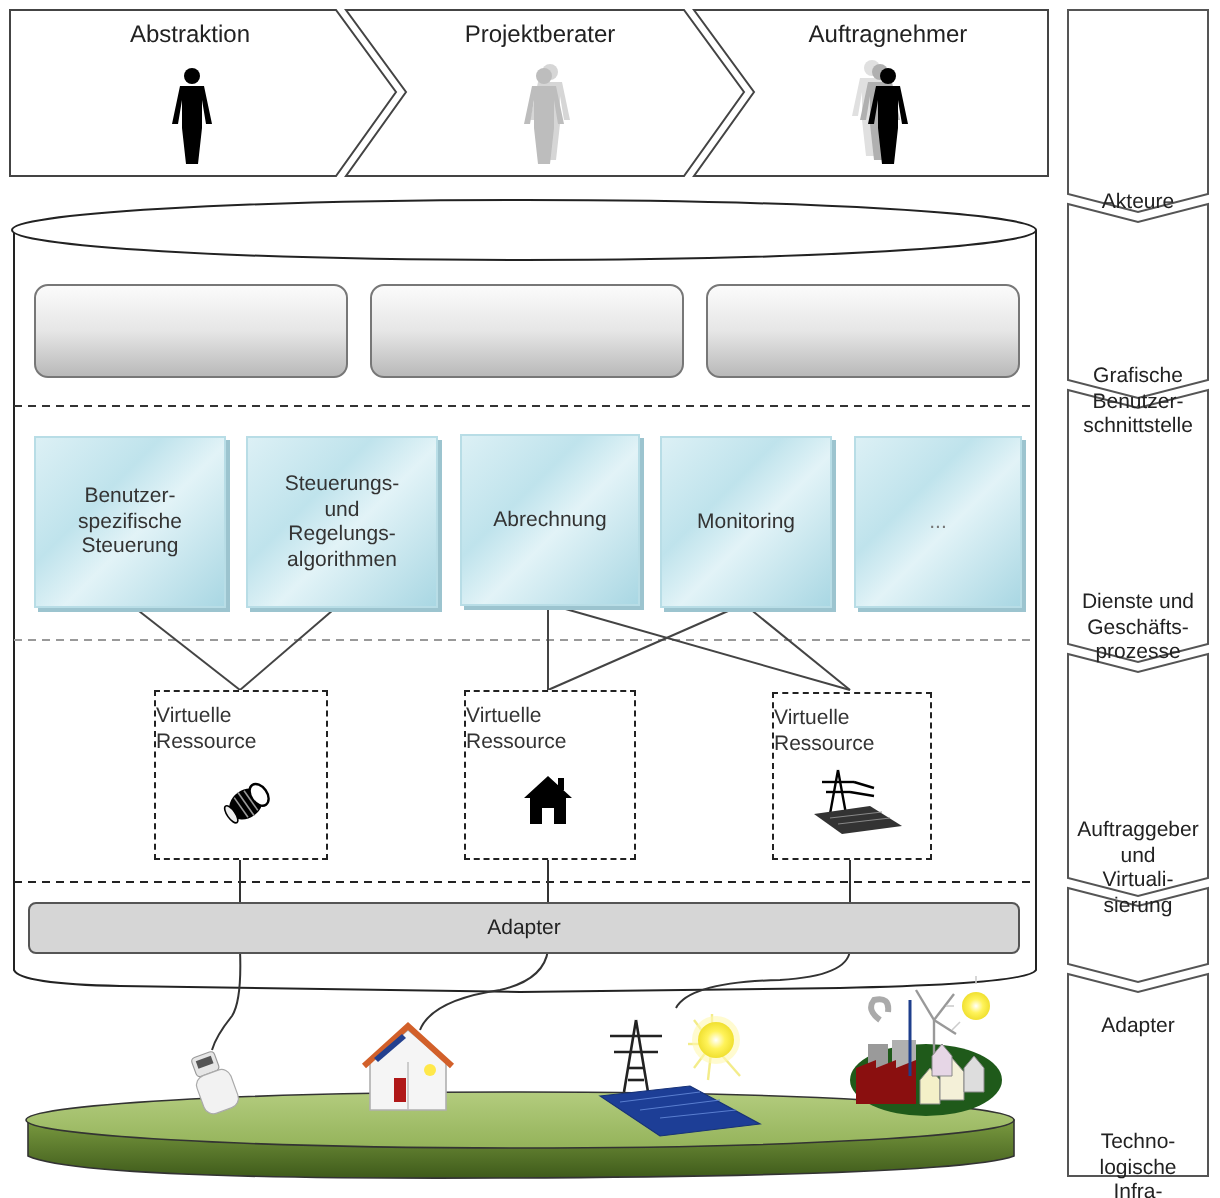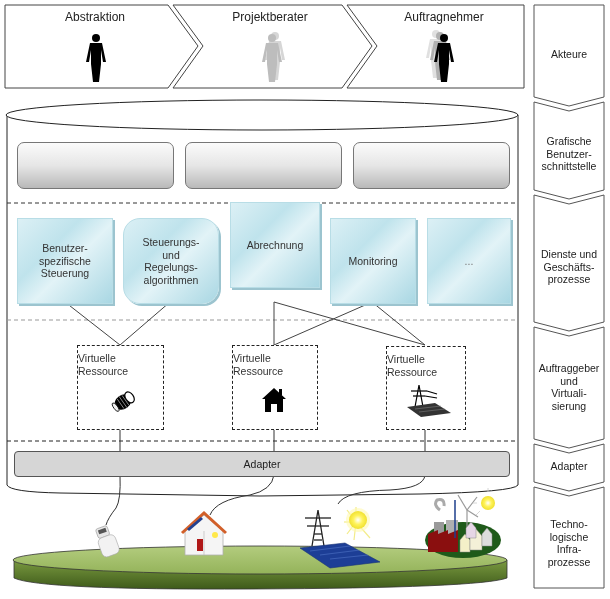--- a/index.html
+++ b/index.html
@@ -13,21 +13,21 @@
          background: linear-gradient(135deg, #dcf0f5 0%, #bfe3ec 35%, #e2f3f7 55%, #a9d7e3 100%);
          border: 1px solid #b8dde6; box-shadow: 2px 2px 0 #9cc4cf; }
   .gui { position: absolute; border: 1px solid #777; border-radius: 7px;
          background: linear-gradient(to bottom, #fbfbfb 0%, #e6e6e6 50%, #b9b9b9 100%); }
   .vres { position: absolute; border: 1.5px dashed #222; background: #fff; }
   .vres-lbl { position: absolute; left: 0; right: 0; top: 6px; 
               font-size: 10.5px; line-height: 12.5px; color: #333; }
   .adapter { position: absolute; left: 14px; top: 451px; width: 494px; height: 24px;
              background: #d6d6d6; border: 1px solid #555; border-radius: 4px;
              display: flex; align-items: center; justify-content: center; font-size: 10.5px; color: #222; }
-  .right-lbl { position: absolute; left: 533px; width: 72px; text-align: center; font-size: 10.5px; line-height: 12.5px; color: #222; }
+  .right-lbl { position: absolute; left: 533px; width: 72px; text-align: center; font-size: 10.5px; line-height: 12.5px; color: #222; margin-top: 47px; }
 </style>
 </head>
 <body>
 
 <svg width="610" height="599" viewBox="0 0 610 599" data-name="diagram-canvas">
   <defs>
     <linearGradient id="groundTop" x1="0" y1="0" x2="0" y2="1">
       <stop offset="0" stop-color="#b3cc7e"></stop>
         <stop offset="1" stop-color="#94b35a"></stop>
     </linearGradient>
@@ -263,27 +263,27 @@
 
 <div class="gui" style="left:17px;top:142px;width:155px;height:45px;" data-name="gui-panel-1"></div>
 <div class="gui" style="left:185px;top:142px;width:155px;height:45px;" data-name="gui-panel-2"></div>
 <div class="gui" style="left:353px;top:142px;width:155px;height:45px;" data-name="gui-panel-3"></div>
 
 <div class="svc" style="left:17px;top:218px;width:94px;height:84px;" data-name="service-benutzerspezifische-steuerung">
   <div style="white-space:pre-line;">Benutzer-
 spezifische
 Steuerung</div>
 </div>
-<div class="svc" style="left:123px;top:218px;width:94px;height:84px;border-radius:17px;" data-name="service-steuerungs-algorithmen">
+<div class="svc" style="left:123px;top:218px;width:94px;height:84px;" data-name="service-steuerungs-algorithmen">
   <div style="white-space:pre-line;">Steuerungs-
 und
 Regelungs-
 algorithmen</div>
 </div>
-<div class="svc" style="left:230px;top:202px;width:88px;height:84px;justify-content:center;" data-name="service-abrechnung">
+<div class="svc" style="left:230px;top:217px;width:88px;height:84px;justify-content:center;" data-name="service-abrechnung">
   <div>Abrechnung</div>
 </div>
 <div class="svc" style="left:330px;top:218px;width:84px;height:84px;" data-name="service-monitoring">
   <div>Monitoring</div>
 </div>
 <div class="svc" style="left:427px;top:218px;width:82px;height:84px;" data-name="service-more">
   <div style="color:#777;">...</div>
 </div>
 
 <div class="vres" style="left:77px;top:345px;width:85px;height:83px;" data-name="virtual-resource-thermostat">

